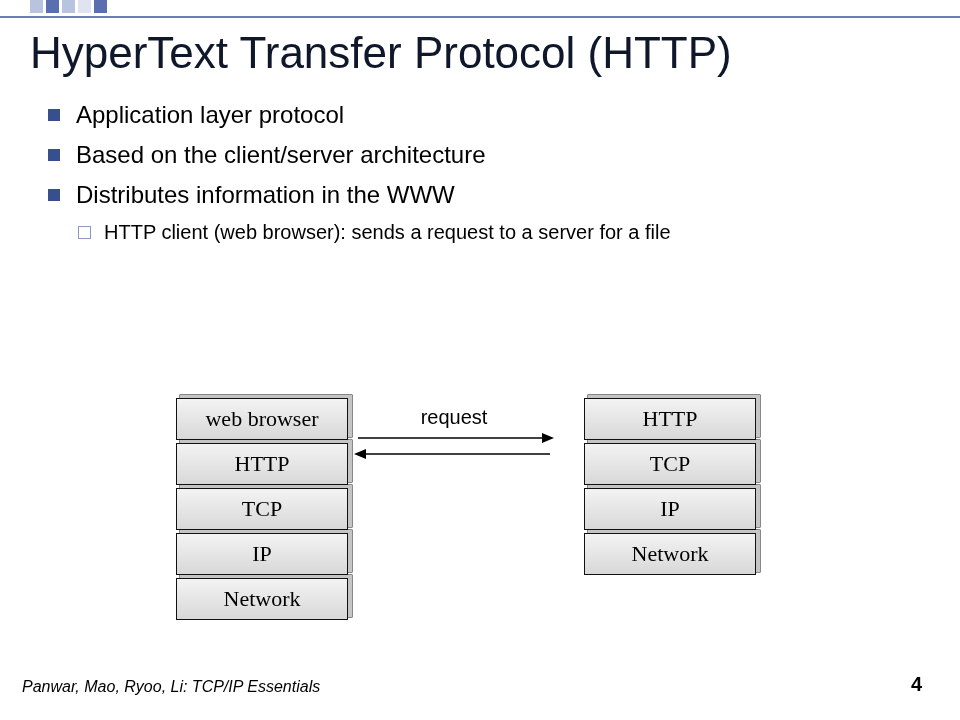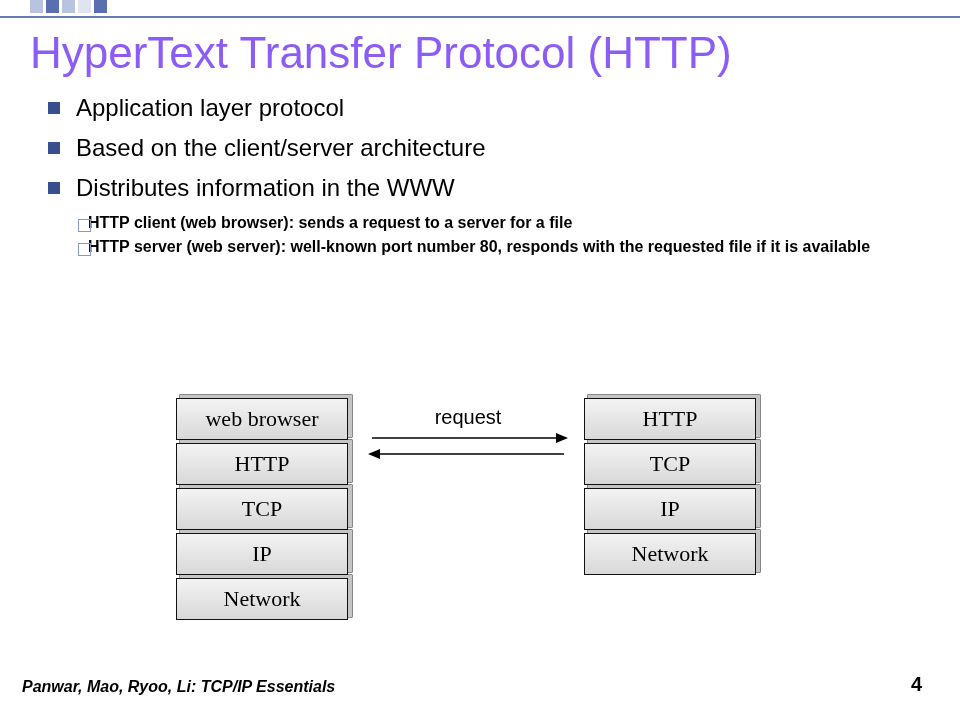--- a/index.html
+++ b/index.html
@@ -33,42 +33,42 @@
     width: 960px;
     height: 2px;
     background: #6a7db5;
   }
   .title {
     position: absolute;
     top: 28px;
     left: 30px;
     font-size: 44px;
     font-weight: 400;
-    color: #8b5cf6;
+    color: #0f172a;
     text-align: right;
   }
   .content {
     position: absolute;
-    top: 93px;
+    top: 100px;
     left: 48px;
     width: 870px;
     font-size: 24px;
     line-height: 1.25;
   }
   .b1 { margin-bottom: 10px; padding-left: 28px; position: relative; }
   .b1::before {
     content: "";
     position: absolute;
     left: 0;
     top: 9px;
     width: 12px;
     height: 12px;
     background: #384f8f;
   }
-  .b2 { margin: 4px 0 4px 30px; padding-left: 10px; position: relative; font-size: 16px; font-weight: bold; }
+  .b2 { margin: 4px 0 4px 30px; padding-left: 26px; position: relative; font-size: 20px; }
   .b2::before {
     content: "";
     position: absolute;
     left: 0;
     top: 6px;
     width: 11px;
     height: 11px;
     border: 1.5px solid #8a98c6;
     background: transparent;
   }
@@ -93,33 +93,33 @@
     text-align: center;
     font-family: "Times New Roman", serif;
     font-size: 22px;
     line-height: 40px;
     box-shadow: 4px -3px 0 #c5c5c5, 4px -3px 0 0.5px #111;
     margin-bottom: 3px;
   }
   .layer:first-child { box-shadow: 4px -3px 0 #c5c5c5, 4px -3px 0 0.5px #111; }
   .arrows {
     position: absolute;
-    left: 358px;
+    left: 344px;
     top: 8px;
     width: 220px;
     text-align: center;
   }
   .arr-label { font-size: 20px; }
   svg.arr { display: block; margin: 2px auto; }
   .footer-left {
     position: absolute;
     bottom: 24px;
     left: 22px;
     font-size: 16px;
-    font-weight: bold;
+    font-weight: normal;
     font-style: italic;
   }
   .footer-right {
     position: absolute;
     bottom: 24px;
     right: 38px;
     font-size: 20px;
     font-weight: bold;
   }
 </style>
@@ -135,21 +135,20 @@
 </div>
 <div class="rule"></div>
 
 <h1 class="title">HyperText Transfer Protocol (HTTP)</h1>
 
 <div class="content">
   <div class="b1">Application layer protocol</div>
   <div class="b1">Based on the client/server architecture</div>
   <div class="b1">Distributes information in the WWW</div>
   <div class="b2">HTTP client (web browser): sends a request to a server for a file</div>
-  <div class="b2">HTTP server (web server): well-known port number 80, responds with the requested file if it is available</div>
 </div>
 
 <div class="diagram">
   <div class="stack left">
     <div class="layer">web browser</div>
     <div class="layer">HTTP</div>
     <div class="layer">TCP</div>
     <div class="layer">IP</div>
     <div class="layer">Network</div>
   </div>

